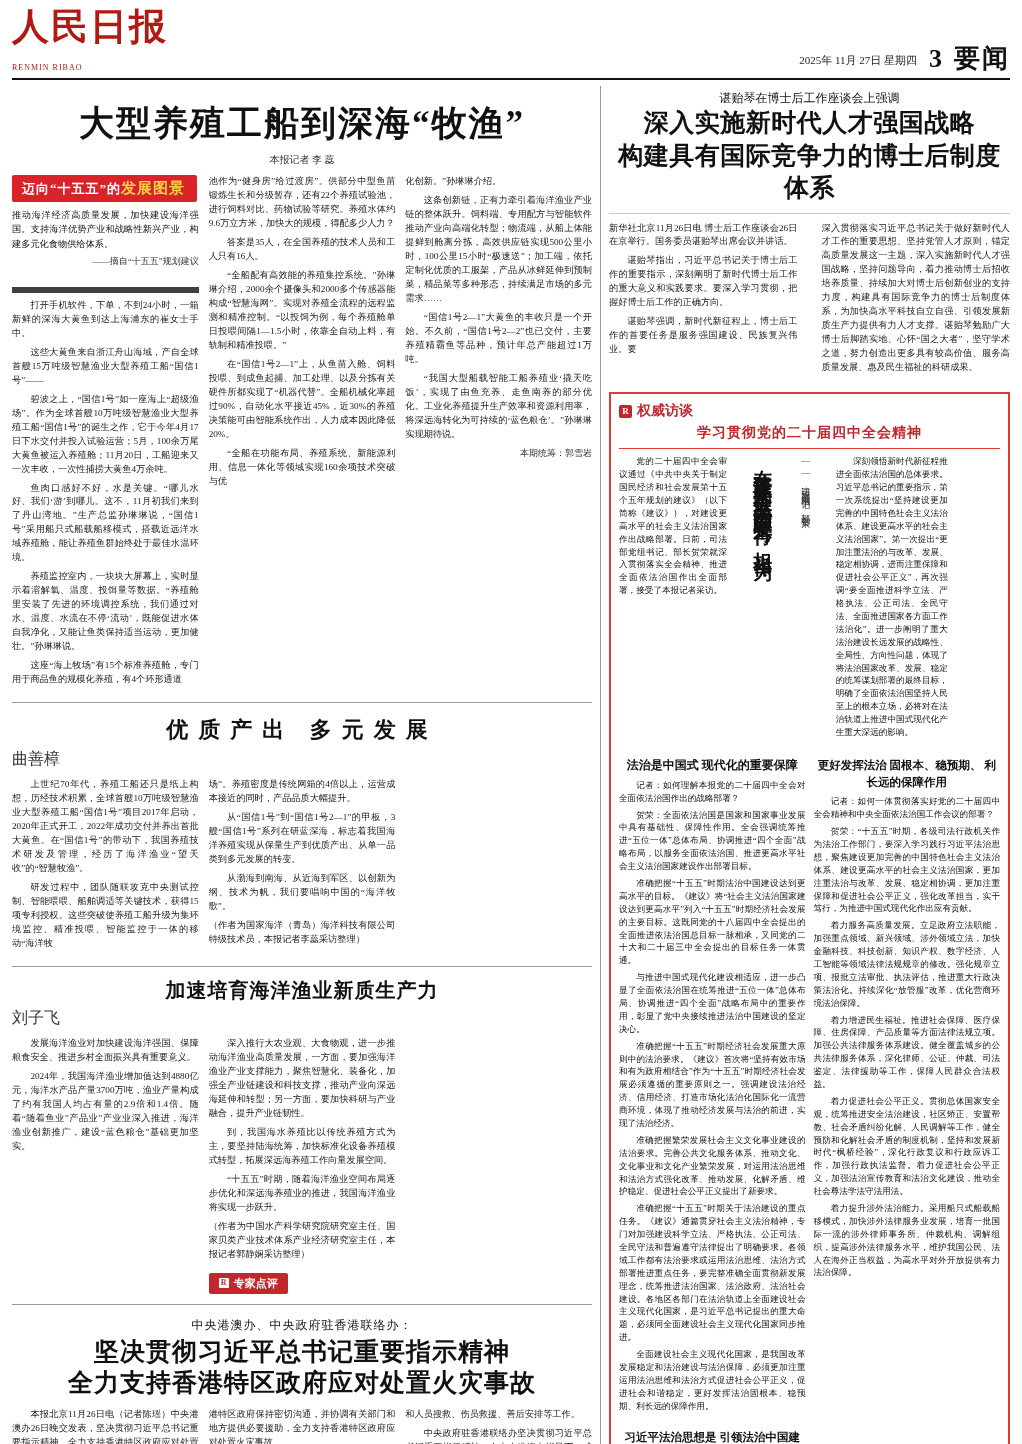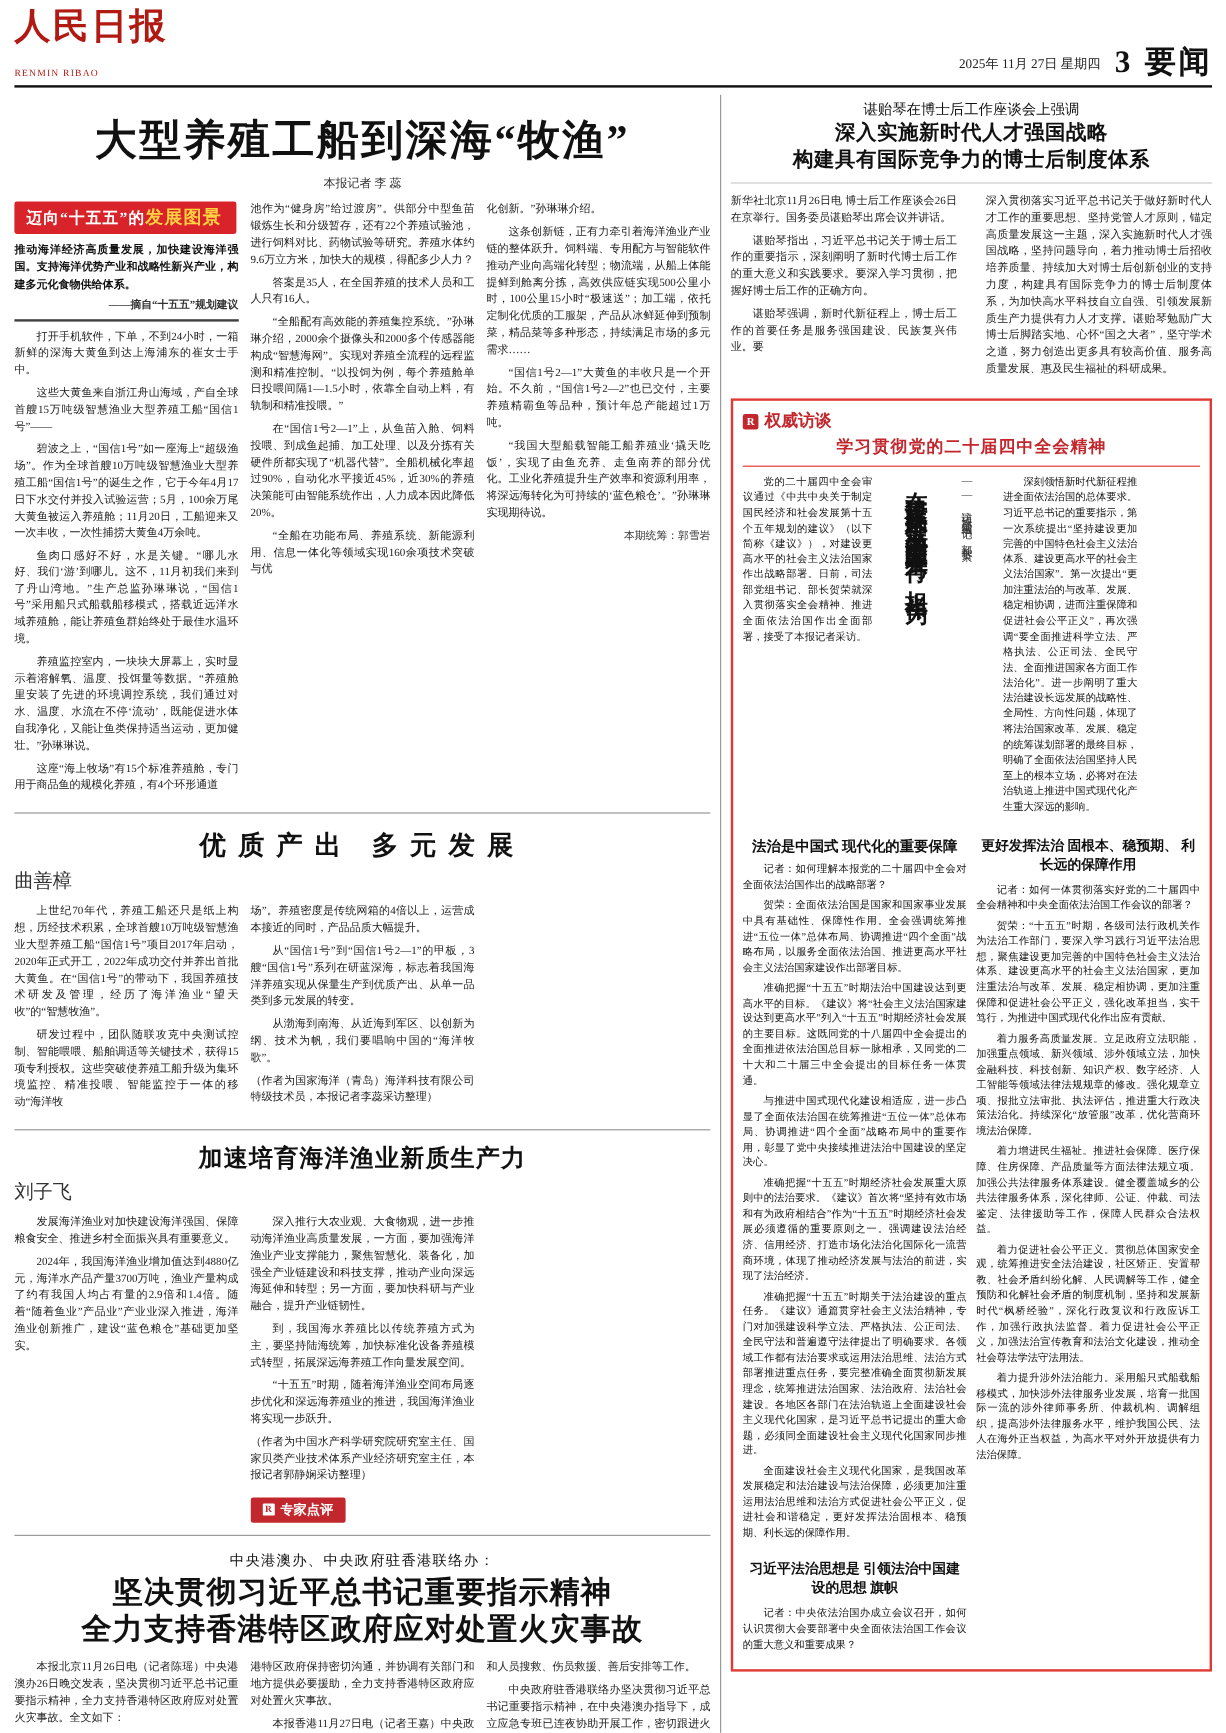--- a/index.html
+++ b/index.html
@@ -8,21 +8,21 @@
     background:#ffffff;
     font-family:"Liberation Serif", serif;
     color:#111;
     position:relative;
     overflow:hidden;
   }
   .page{position:relative;width:1022px;height:1444px;box-sizing:border-box;padding:8px 12px 0 12px;}
 
   
   .masthead{display:flex;align-items:flex-end;justify-content:space-between;border-bottom:2px solid #111;padding-bottom:6px;}
-  .logo{font-family:"Liberation Serif",serif;font-weight:bold;font-size:30px;letter-spacing:2px;color:#b01a12;line-height:1;}
+  .logo{font-family:"Liberation Serif",serif;font-weight:bold;font-size:37px;letter-spacing:2px;color:#b01a12;line-height:1;}
   .logo-sub{font-size:8px;color:#b01a12;letter-spacing:1px;margin-top:18px;}
   .masthead-right{display:flex;align-items:flex-end;gap:12px;}
   .date{font-size:11px;color:#222;padding-bottom:4px;}
   .pagenum{font-size:26px;font-weight:bold;line-height:1;}
   .section{font-size:26px;font-weight:bold;line-height:1;letter-spacing:2px;}
 
   
   .cols{display:flex;margin-top:6px;height:1380px;}
   .colL{width:588px;padding-right:8px;box-sizing:border-box;}
   .colR{width:410px;padding-left:8px;box-sizing:border-box;border-left:1px solid #999;}
@@ -34,40 +34,40 @@
   .banner{
     display:inline-block;background:#d9232a;color:#fff;font-size:13px;font-weight:bold;
     padding:4px 12px 4px 10px;border-radius:2px;letter-spacing:1px;
   }
   .banner .yellow{color:#ffd23f;font-size:15px;}
 
   .three{display:flex;gap:10px;margin-top:8px;justify-content:space-between;}
   .three > div{flex:1;}
   p.body{font-size:9.2px;line-height:1.52;text-align:justify;margin:0 0 5px;color:#1a1a1a;}
   p.body.ind{text-indent:2em;}
-  .quote-box{font-size:9.2px;line-height:1.55;text-align:justify;margin:6px 0;border-bottom:2px solid #404040;padding-bottom:4px;font-weight:bold;}
+  .quote-box{font-size:9.2px;line-height:1.55;text-align:justify;margin:6px 0;border-bottom:6px solid #404040;padding-bottom:18px;}
   .small-caption{font-size:9px;text-align:right;color:#333;margin-top:4px;}
 
   .rule{border-top:1px solid #999;margin:10px 0;}
   .rule-thin{border-top:1px solid #ccc;margin:8px 0;}
 
   .h2{font-size:22px;font-weight:bold;text-align:center;letter-spacing:10px;margin:12px 0 4px;}
   .h2sub{font-size:16px;text-align:left;color:#333;margin-bottom:8px;}
 
   .h3{font-size:20px;font-weight:bold;text-align:center;letter-spacing:1px;margin:10px 0 4px;}
 
   .expert{display:inline-flex;align-items:center;gap:5px;background:#c1272d;color:#fff;font-size:11px;font-weight:bold;padding:3px 10px;border-radius:2px;margin-top:6px;}
   .expert .sq{display:inline-block;width:10px;height:10px;background:#fff;color:#c1272d;font-size:8px;line-height:10px;text-align:center;font-weight:bold;border-radius:1px;}
 
   .kicker{font-size:12px;text-align:center;margin-top:12px;letter-spacing:1px;}
   .h1b{font-size:25px;font-weight:bold;text-align:center;letter-spacing:1px;line-height:1.25;margin:4px 0 8px;font-family:Liberation Mono, monospace;}
 
   
   .rk{font-size:12px;text-align:center;margin-top:4px;}
-  .rh{font-size:17px;font-weight:bold;text-align:center;line-height:1.3;letter-spacing:0.5px;}
+  .rh{font-size:25px;font-weight:bold;text-align:center;line-height:1.3;letter-spacing:0.5px;}
 
   
   .feature{border:2px solid #e03a35;margin-top:12px;padding:8px 8px 10px;position:relative;}
   .feat-tag{display:flex;align-items:center;gap:5px;font-size:14px;font-weight:bold;color:#c1272d;}
   .feat-tag .sq{display:inline-block;width:13px;height:13px;background:#c1272d;color:#fff;font-size:9px;line-height:13px;text-align:center;border-radius:2px;}
   .feat-sub{font-size:14px;color:#c1272d;font-weight:bold;text-align:center;margin:4px 0 6px;letter-spacing:1px;}
   .feat-rule{border-top:1px solid #e03a35;margin:4px 0 6px;}
 
   .vert-wrap{display:flex;gap:24px;}
   .vtitle{
@@ -245,20 +245,21 @@
 
         <div style="display:flex;gap:8px;margin-top:6px;">
           <div class="fcol" style="flex:1">
             <div class="fhead">法治是中国式
 现代化的重要保障</div>
             <p>记者：如何理解本报党的二十届四中全会对全面依法治国作出的战略部署？</p>
             <p>贺荣：全面依法治国是国家和国家事业发展中具有基础性、保障性作用。全会强调统筹推进“五位一体”总体布局、协调推进“四个全面”战略布局，以服务全面依法治国、推进更高水平社会主义法治国家建设作出部署目标。</p>
             <p>准确把握“十五五”时期法治中国建设达到更高水平的目标。《建议》将“社会主义法治国家建设达到更高水平”列入“十五五”时期经济社会发展的主要目标。这既同党的十八届四中全会提出的全面推进依法治国总目标一脉相承，又同党的二十大和二十届三中全会提出的目标任务一体贯通。</p>
             <p>与推进中国式现代化建设相适应，进一步凸显了全面依法治国在统筹推进“五位一体”总体布局、协调推进“四个全面”战略布局中的重要作用，彰显了党中央接续推进法治中国建设的坚定决心。</p>
             <p>准确把握“十五五”时期经济社会发展重大原则中的法治要求。《建议》首次将“坚持有效市场和有为政府相结合”作为“十五五”时期经济社会发展必须遵循的重要原则之一。强调建设法治经济、信用经济、打造市场化法治化国际化一流营商环境，体现了推动经济发展与法治的前进，实现了法治经济。</p>
+            <p>准确把握繁荣发展社会主义文化事业建设的法治要求。完善公共文化服务体系、推动文化、文化事业和文化产业繁荣发展，对运用法治思维和法治方式强化改革、推动发展、化解矛盾、维护稳定、促进社会公平正义提出了新要求。</p>
             <p>准确把握“十五五”时期关于法治建设的重点任务。《建议》通篇贯穿社会主义法治精神，专门对加强建设科学立法、严格执法、公正司法、全民守法和普遍遵守法律提出了明确要求。各领域工作都有法治要求或运用法治思维、法治方式部署推进重点任务，要完整准确全面贯彻新发展理念，统筹推进法治国家、法治政府、法治社会建设。各地区各部门在法治轨道上全面建设社会主义现代化国家，是习近平总书记提出的重大命题，必须同全面建设社会主义现代化国家同步推进。</p>
             <p>全面建设社会主义现代化国家，是我国改革发展稳定和法治建设与法治保障，必须更加注重运用法治思维和法治方式促进社会公平正义，促进社会和谐稳定，更好发挥法治固根本、稳预期、利长远的保障作用。</p>
           </div>
           <div class="fcol" style="flex:1">
             <div class="fhead2">更好发挥法治
 固根本、稳预期、
 利长远的保障作用</div>
             <p>记者：如何一体贯彻落实好党的二十届四中全会精神和中央全面依法治国工作会议的部署？</p>
             <p>贺荣：“十五五”时期，各级司法行政机关作为法治工作部门，要深入学习践行习近平法治思想，聚焦建设更加完善的中国特色社会主义法治体系、建设更高水平的社会主义法治国家，更加注重法治与改革、发展、稳定相协调，更加注重保障和促进社会公平正义，强化改革担当，实干笃行，为推进中国式现代化作出应有贡献。</p>
             <p>着力服务高质量发展。立足政府立法职能，加强重点领域、新兴领域、涉外领域立法，加快金融科技、科技创新、知识产权、数字经济、人工智能等领域法律法规规章的修改。强化规章立项、报批立法审批、执法评估，推进重大行政决策法治化。持续深化“放管服”改革，优化营商环境法治保障。</p>

